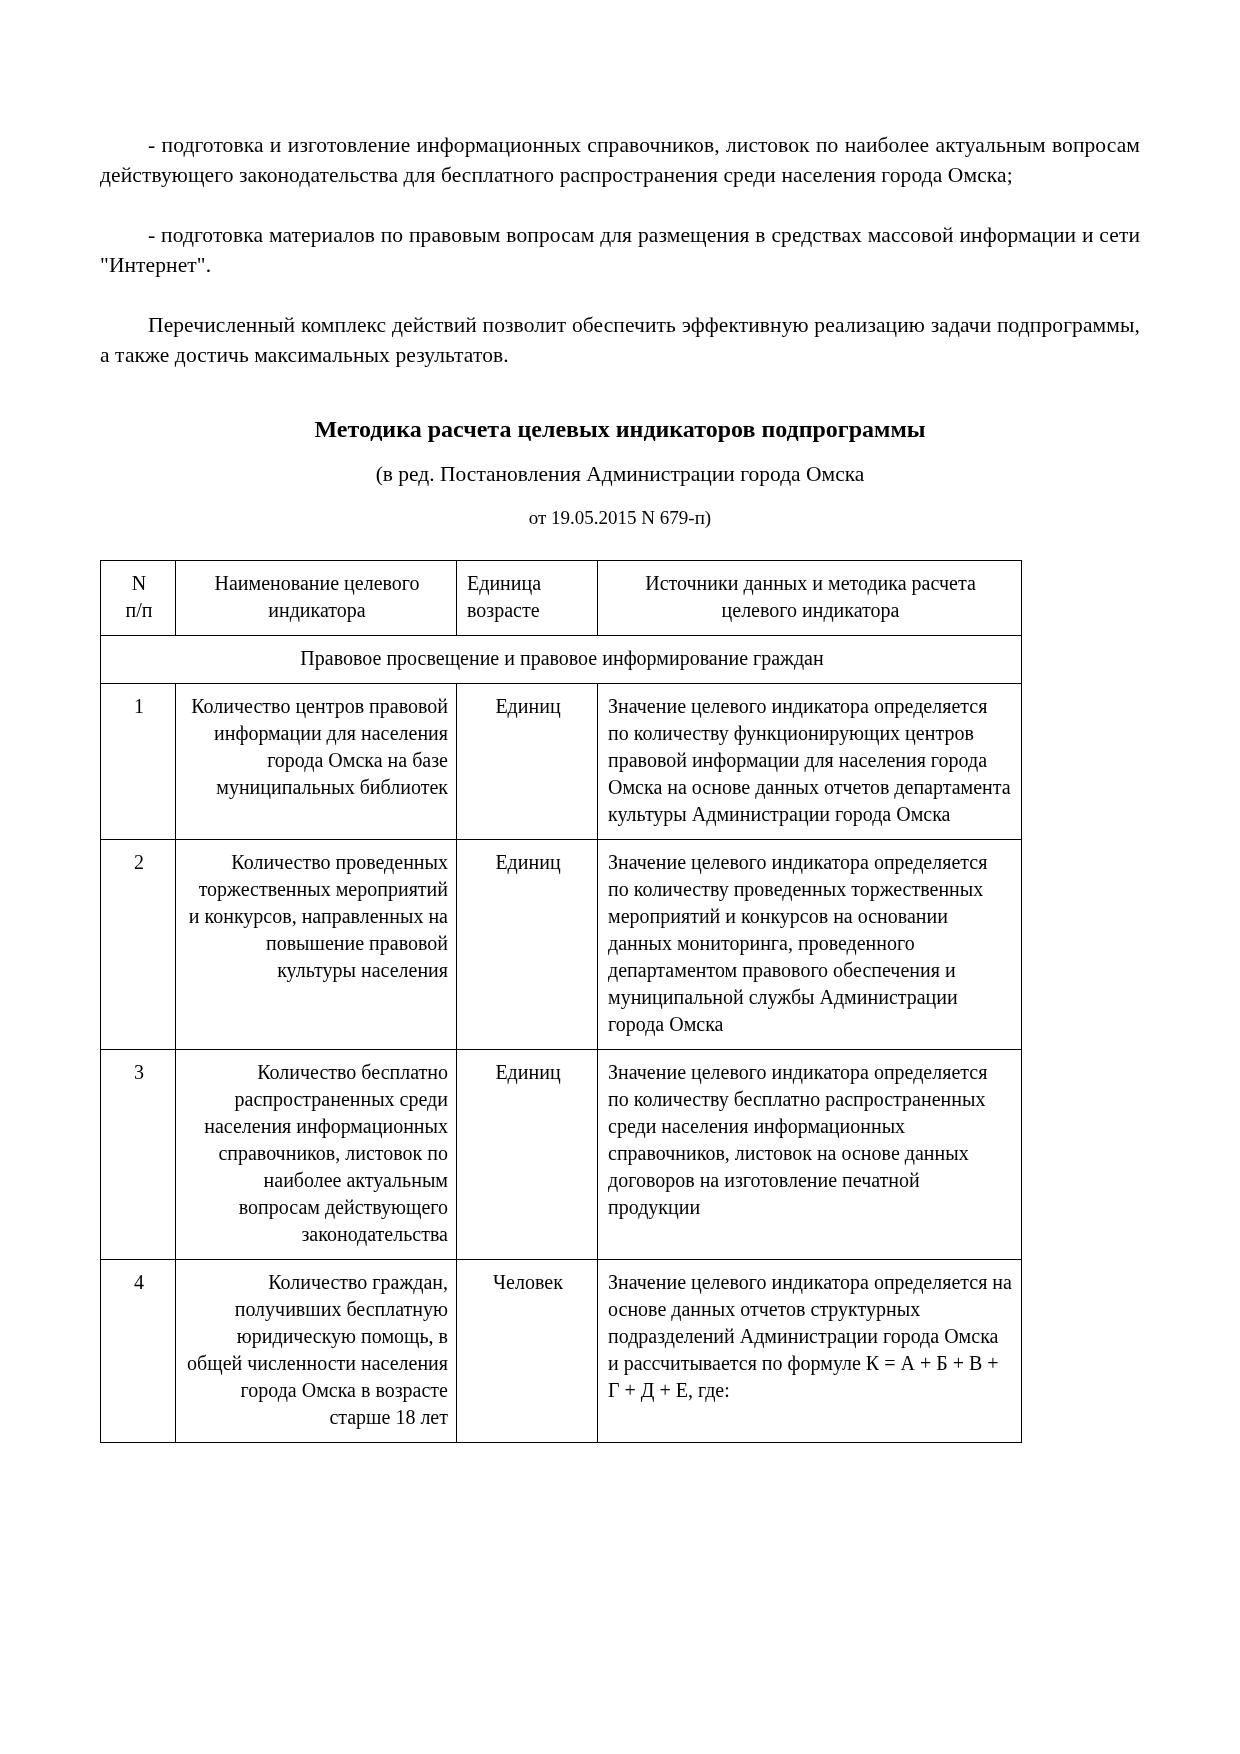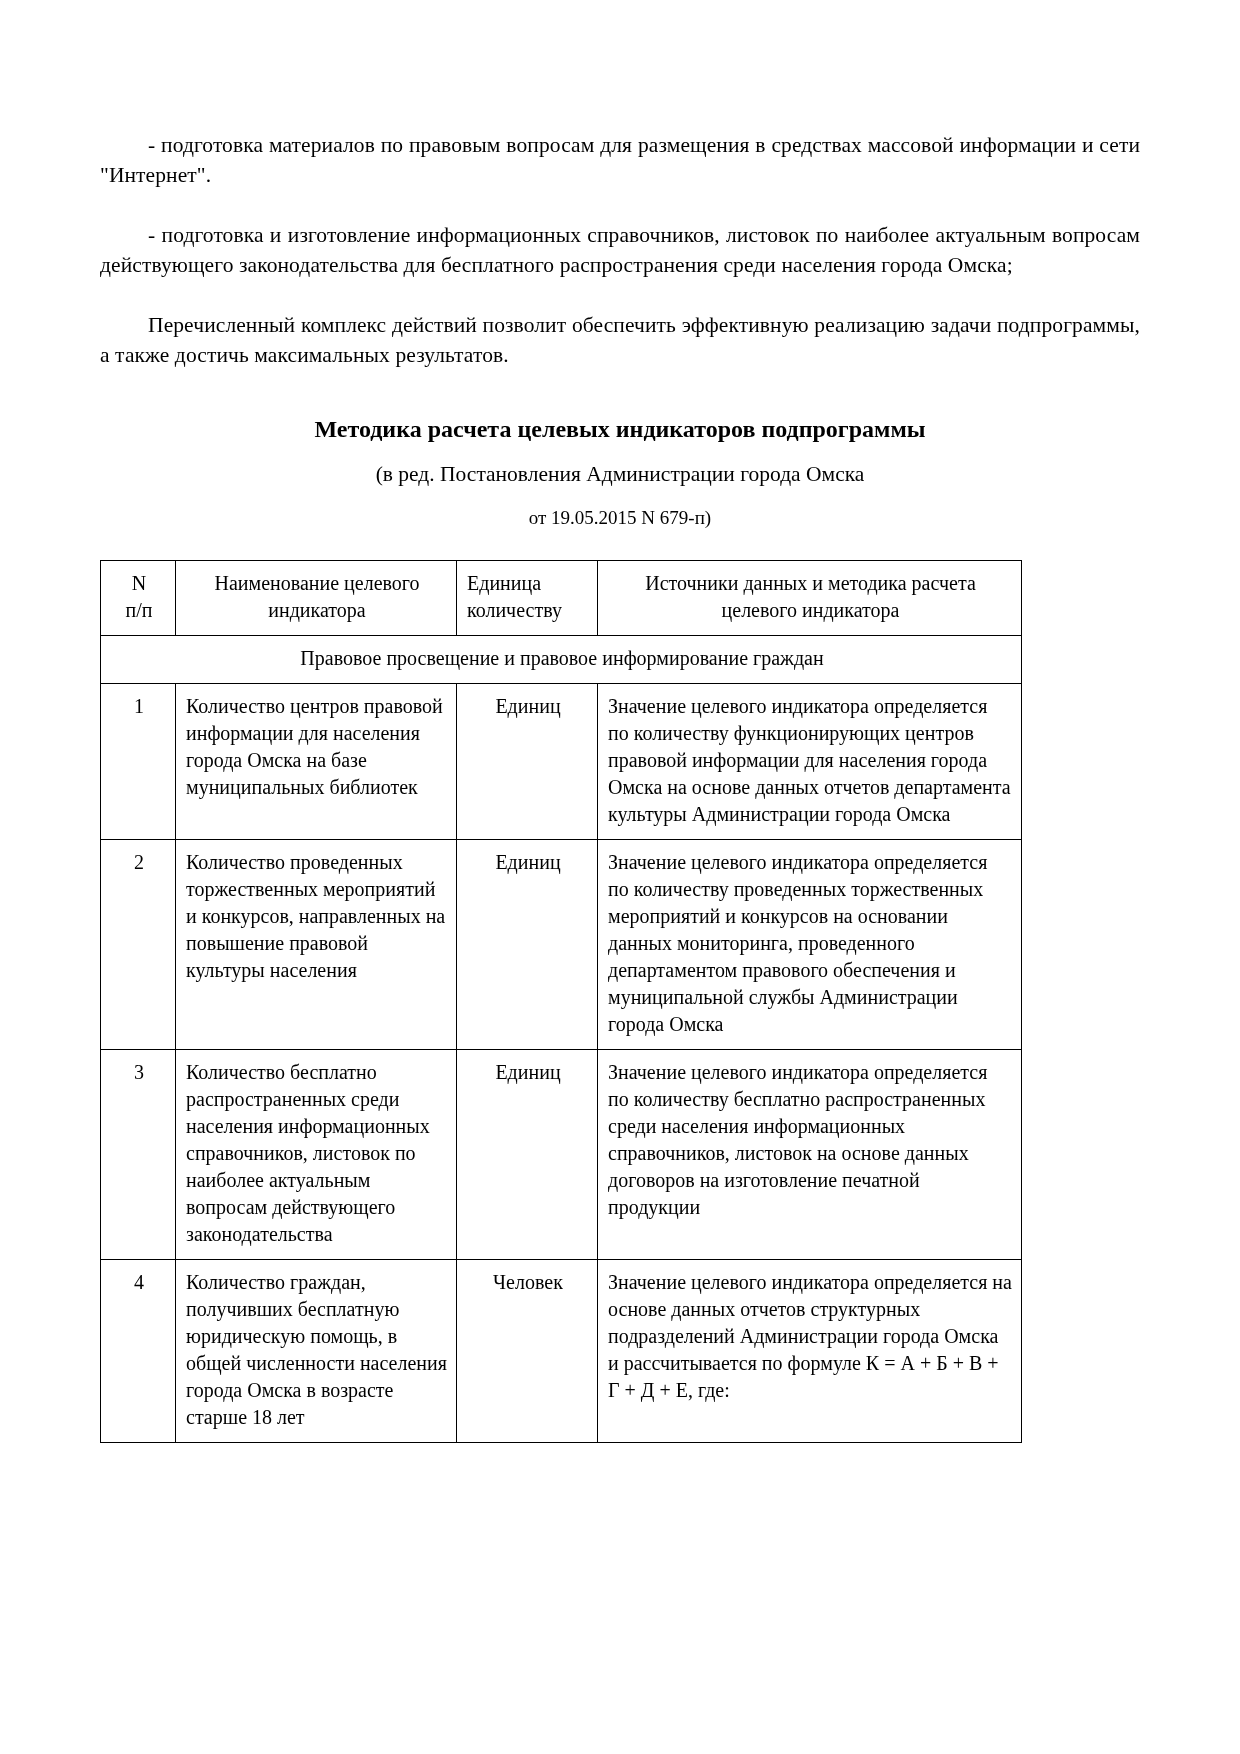--- a/index.html
+++ b/index.html
@@ -68,38 +68,38 @@
     line-height: 27px;
     padding: 9px 8px 11px 10px;
     vertical-align: top;
   }
   th.h-num   { width: 56px;  text-align: center; }
   th.h-name  { width: 262px; text-align: center; }
   th.h-unit  { width: 122px; text-align: left; }
   th.h-src   { width: 405px; text-align: center; }
 
   td.c-num  { text-align: center; width: 56px; }
-  td.c-name { width: 262px; text-align: left; }
+  td.c-name { width: 262px; text-align: right; }
   td.c-unit { width: 122px; text-align: center; }
   td.c-src  { width: 405px; text-align: left; }
 
   td.section-banner {
     text-align: center;
     padding: 12px 8px 14px 8px;
     font-size: 20.5px;
   }
   .cell-line { display: block; }
 </style>
 </head>
 <body>
 
 <div class="page">
 
+  <p class="para">- подготовка и изготовление информационных справочников, листовок по наиболее актуальным вопросам действующего законодательства для бесплатного распространения среди населения города Омска;</p>
   <p class="para">- подготовка материалов по правовым вопросам для размещения в средствах массовой информации и сети "Интернет".</p>
-  <p class="para">- подготовка и изготовление информационных справочников, листовок по наиболее актуальным вопросам действующего законодательства для бесплатного распространения среди населения города Омска;</p>
   <p class="para tight">Перечисленный комплекс действий позволит обеспечить эффективную реализацию задачи подпрограммы, а также достичь максимальных результатов.</p>
 
   <div class="title-block">
     <h1 class="doc-title">Методика расчета целевых индикаторов подпрограммы</h1>
     <p class="doc-subtitle">(в ред. Постановления Администрации города Омска</p>
     <p class="doc-subtitle2">от 19.05.2015 N 679-п)</p>
   </div>
 
   <table class="indicators">
     <thead>
@@ -107,21 +107,21 @@
         <th class="h-num">
           <span class="cell-line">N</span>
           <span class="cell-line">п/п</span>
         </th>
         <th class="h-name">
           <span class="cell-line">Наименование целевого</span>
           <span class="cell-line">индикатора</span>
         </th>
         <th class="h-unit">
           <span class="cell-line">Единица</span>
-          <span class="cell-line">количеству</span>
+          <span class="cell-line">возрасте</span>
         </th>
         <th class="h-src">
           <span class="cell-line">Источники данных и методика расчета</span>
           <span class="cell-line">целевого индикатора</span>
         </th>
       </tr>
     </thead>
     <tbody>
       <tr>
         <td class="section-banner" colspan="4">Правовое просвещение и правовое информирование граждан</td>

